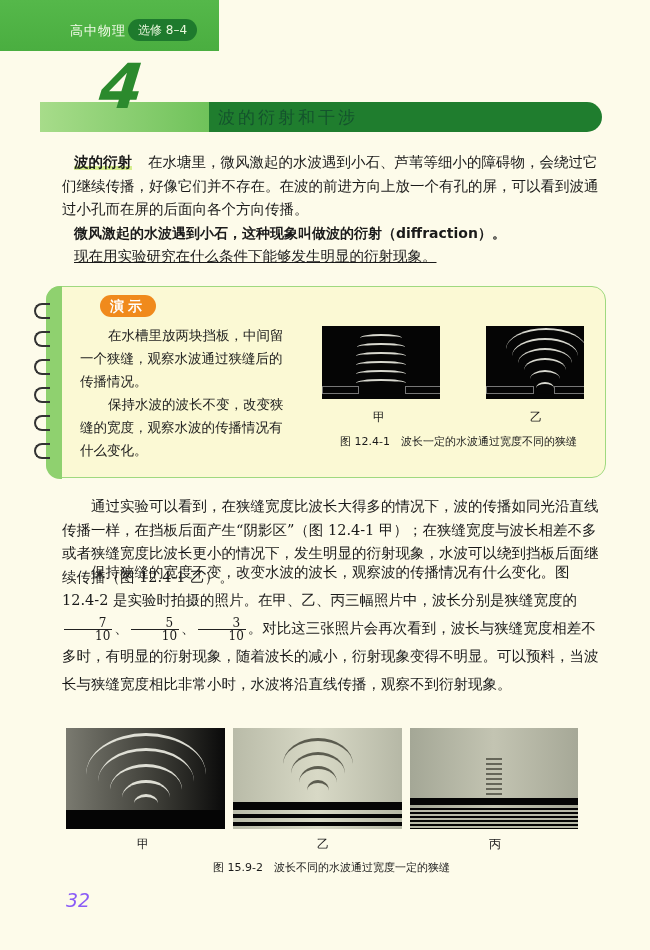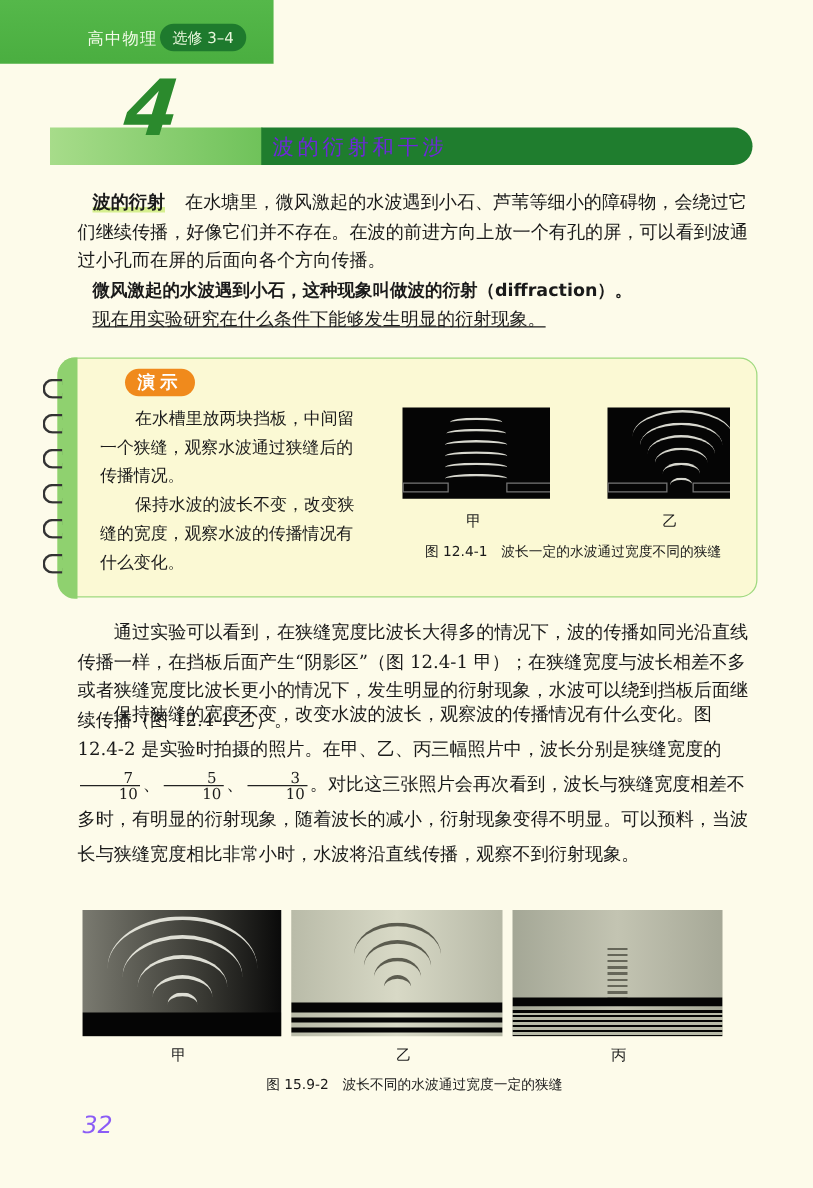--- a/index.html
+++ b/index.html
@@ -32,21 +32,21 @@
   .banner-dark {
     position:absolute; left:209px; top:102px; width:393px; height:30px;
     background:#1f7d2e; border-radius:0 16px 16px 0;
   }
   .chapter-num {
     position:absolute; left:100px; top:56px; font-size:62px; font-weight:bold;
     font-style:italic; color:#2b8a2d; font-family:"DejaVu Sans", sans-serif;
     line-height:1; transform:skewX(-6deg);
   }
   .chapter-title {
-    position:absolute; left:218px; top:106px; font-size:17px; color:#6d28d9;
+    position:absolute; left:218px; top:106px; font-size:17px; color:#14532d;
     letter-spacing:3px; font-family:"DejaVu Serif", serif;
   }
   
   .para {
     position:absolute; left:62px; width:545px; font-size:14.5px; line-height:23.5px;
     text-indent:0; margin:0;
   }
   .kw {
     font-weight:bold; font-family:"DejaVu Sans", sans-serif;
     background:linear-gradient(0deg,#d6ef8f 0,#d6ef8f 4px,transparent 4px);
@@ -94,21 +94,21 @@
     color:#8b5cf6; font-family:"DejaVu Sans", sans-serif;
   }
   .wave { position:absolute; border-top:2px solid rgba(240,240,230,0.9); border-radius:50%; }
 </style>
 </head>
 <body>
 
 <div class="top-band"></div>
 <div class="top-right"></div>
 <span class="book-title">高中物理</span>
-<span class="book-sub">选修 3–4</span>
+<span class="book-sub">选修 8–4</span>
 
 <div class="banner-light"></div>
 <div class="banner-dark"></div>
 <div class="chapter-num">4</div>
 <div class="chapter-title">波的衍射和干涉</div>
 
 <p class="para" style="top:151px;">
   <span style="display:inline-block;width:12px;"></span><span class="kw">波的衍射</span><span>在水塘里，微风激起的水波遇到小石、芦苇等细小的障碍物，会绕过它们继续传播，好像它们并不存在。在波的前进方向上放一个有孔的屏，可以看到波通过小孔而在屏的后面向各个方向传播。</span>
 </p>
 <p class="para bold-line" style="top:222px;text-indent:12px;">微风激起的水波遇到小石，这种现象叫做波的衍射（diffraction）。</p>

